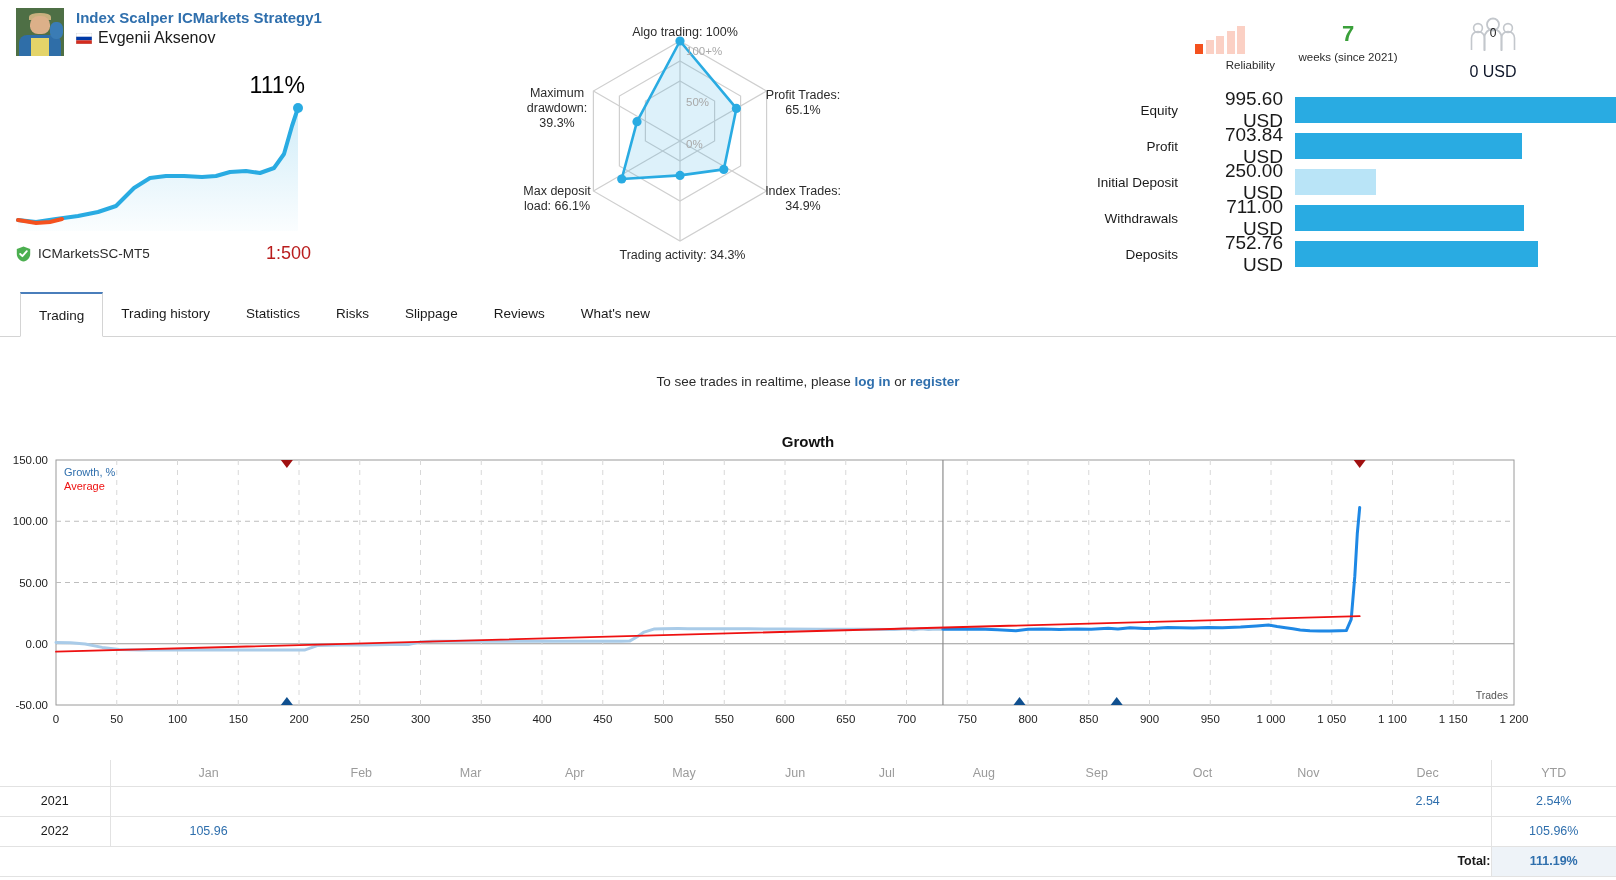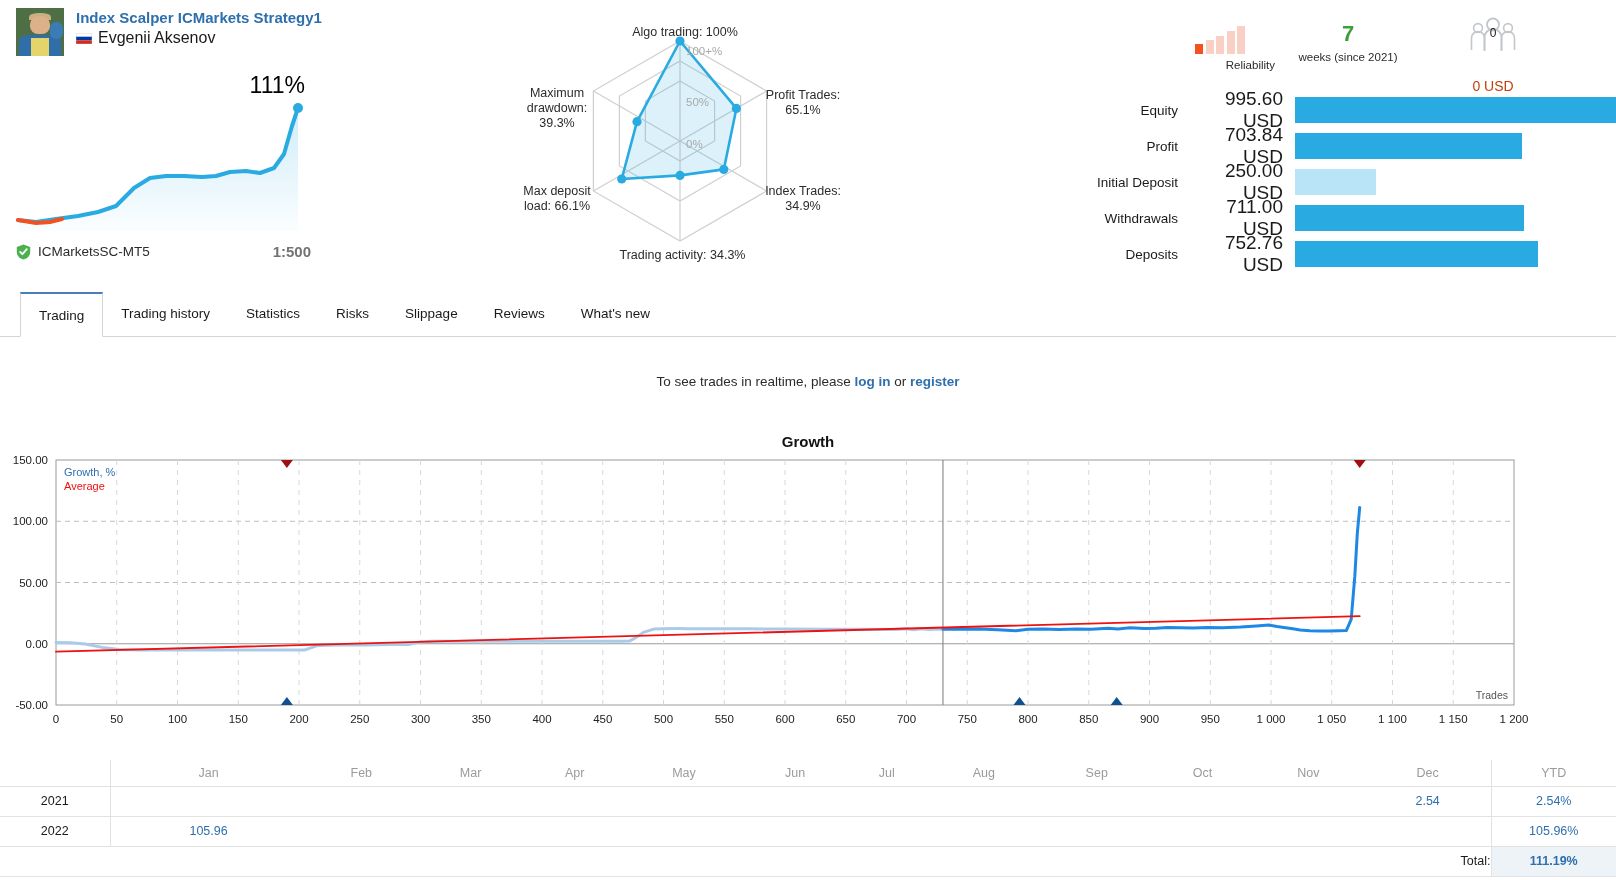--- a/index.html
+++ b/index.html
@@ -45,21 +45,21 @@
     text-align: right; font-size: 23px; font-weight: normal; color: #000000;
   }
   .spark { position: absolute; left: 16px; top: 96px; width: 290px; height: 135px; }
 
   .broker-row {
     position: absolute; left: 16px; top: 243px; width: 295px;
     display: flex; align-items: center;
   }
   .shield { width: 15px; height: 16px; flex: 0 0 15px; margin-right: 7px; }
   .broker-name { font-size: 13.5px; color: #2b2b2b; }
-  .leverage { margin-left: auto; font-size: 15px; font-weight: bold; color: #737373; }
+  .leverage { margin-left: auto; font-size: 18px; font-weight: normal; color: #b91c1c; }
 
   
   .radar-wrap { position: absolute; left: 495px; top: 8px; width: 370px; height: 270px; }
   .radar-svg { display: block; }
   .radar-label {
     position: absolute; font-size: 12.5px; color: #2b2b2b; line-height: 15px; text-align: center;
   }
   .rl-top    { left: 110px; top: 17px;  width: 160px; }
   .rl-right  { left: 248px; top: 80px;  width: 120px; text-align: center; }
   .rl-lright { left: 248px; top: 176px; width: 120px; text-align: center; }
@@ -71,21 +71,21 @@
   .badges { position: absolute; left: 1155px; top: 8px; width: 450px; height: 78px; }
   .badge { position: absolute; text-align: center; }
   .badge-rel { left: 10px; top: 18px; width: 110px; text-align: right; }
   .relbars { display: flex; align-items: flex-end; justify-content: center; gap: 2.5px; height: 28px; }
   .relbars i { display: block; width: 8px; background: #fbd0c4; }
   .relbars i.on { background: #f4511e; }
   .badge-cap { font-size: 11.5px; color: #2b2b2b; margin-top: 5px; }
   .badge-weeks { left: 118px; top: 14px; width: 150px; }
   .weeks-num { font-size: 22px; font-weight: bold; color: #3aa03a; line-height: 24px; }
   .badge-subs { left: 268px; top: 8px; width: 140px; }
-  .subs-val { font-size: 14px; color: #c2410c; margin-top: 18px; }
+  .subs-val { font-size: 16px; color: #0f172a; margin-top: 3px; }
 
   .statrows { position: absolute; left: 1040px; top: 92px; width: 576px; }
   .statrow { display: flex; align-items: center; height: 36px; }
   .stat-label { width: 150px; text-align: right; font-size: 13.5px; color: #1a1a1a; padding-right: 12px; }
   .stat-val { width: 105px; text-align: right; font-size: 19px; color: #1a1a1a; padding-right: 12px; }
   .stat-bar-track { flex: 1; height: 26px; position: relative; }
   .stat-bar { height: 26px; background: #29ABE2; }
   .stat-bar.pale { background: #b9e4f7; }
 
   
@@ -129,21 +129,21 @@
   .mtable thead th {
     border-bottom: 1px solid #e2e2e2; color: #9b9b9b; font-weight: normal;
     text-align: center; height: 26px; font-size: 12.5px;
   }
   .mtable .yr-col { width: 110px; text-align: center; color: #1a1a1a; border-right: 1px solid #e2e2e2; }
   .mtable thead .yr-col { border-right: 1px solid #e2e2e2; }
   .mtable td.mval { text-align: center; color: #2f6fad; }
   .mtable .ytd-col { width: 125px; text-align: center; color: #2f6fad; border-left: 1px solid #e2e2e2; }
   .mtable thead .ytd-col { color: #9b9b9b; }
   .mtable tr.total-row td { border-bottom: 1px solid #e2e2e2; }
-  .total-lab { text-align: right; font-weight: normal; color: #1a1a1a; padding-right: 10px; }
+  .total-lab { text-align: right; font-weight: bold; color: #1a1a1a; padding-right: 10px; }
   .total-val { background: #eef3f8; text-align: center; color: #2f6fad; font-weight: bold; border-left: 1px solid #e2e2e2; }
 </style>
 </head>
 <body>
 
 <div class="page">
 
   <div class="top">
 
     <div class="sig-head">

